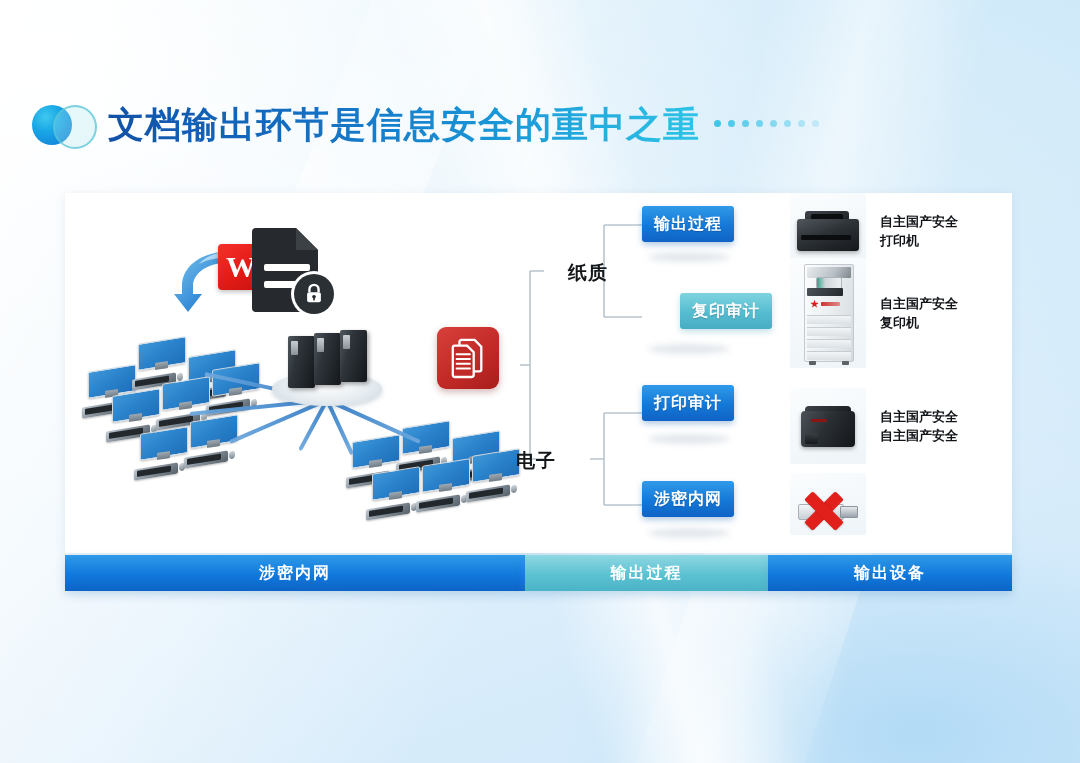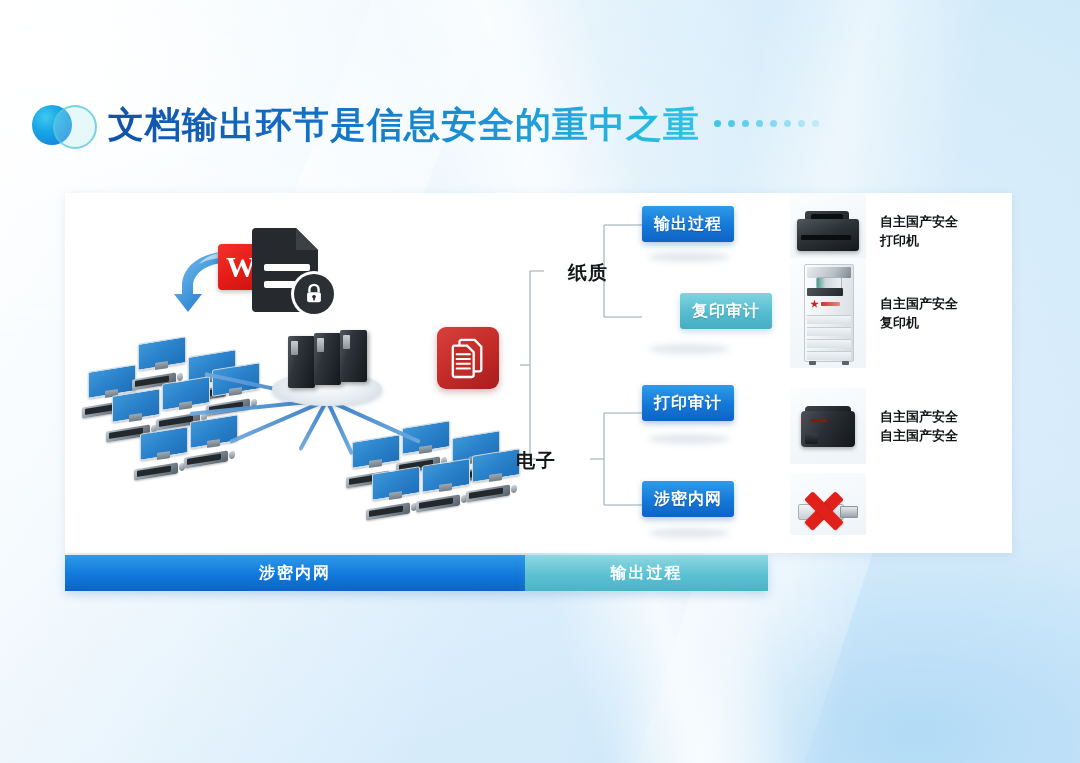--- a/index.html
+++ b/index.html
@@ -425,13 +425,14 @@
           <i></i>
           <i></i>
         </div>
     </div>
   </div>
 </div>
 
 <div id="legend">
     <div class="bar" style="width: 460px; background: linear-gradient(rgb(47, 154, 232) 0%, rgb(17, 121, 220) 55%, rgb(13, 99, 198) 100%);">涉密内网</div>
     <div class="bar" style="width: 243px; background: linear-gradient(rgb(143, 216, 226) 0%, rgb(92, 194, 210) 55%, rgb(74, 179, 198) 100%);">输出过程</div>
+    <div class="bar" style="width: 244px; background: linear-gradient(rgb(47, 154, 232) 0%, rgb(17, 121, 220) 55%, rgb(13, 99, 198) 100%);">输出设备</div>
   </div>
 
 </body></html>

